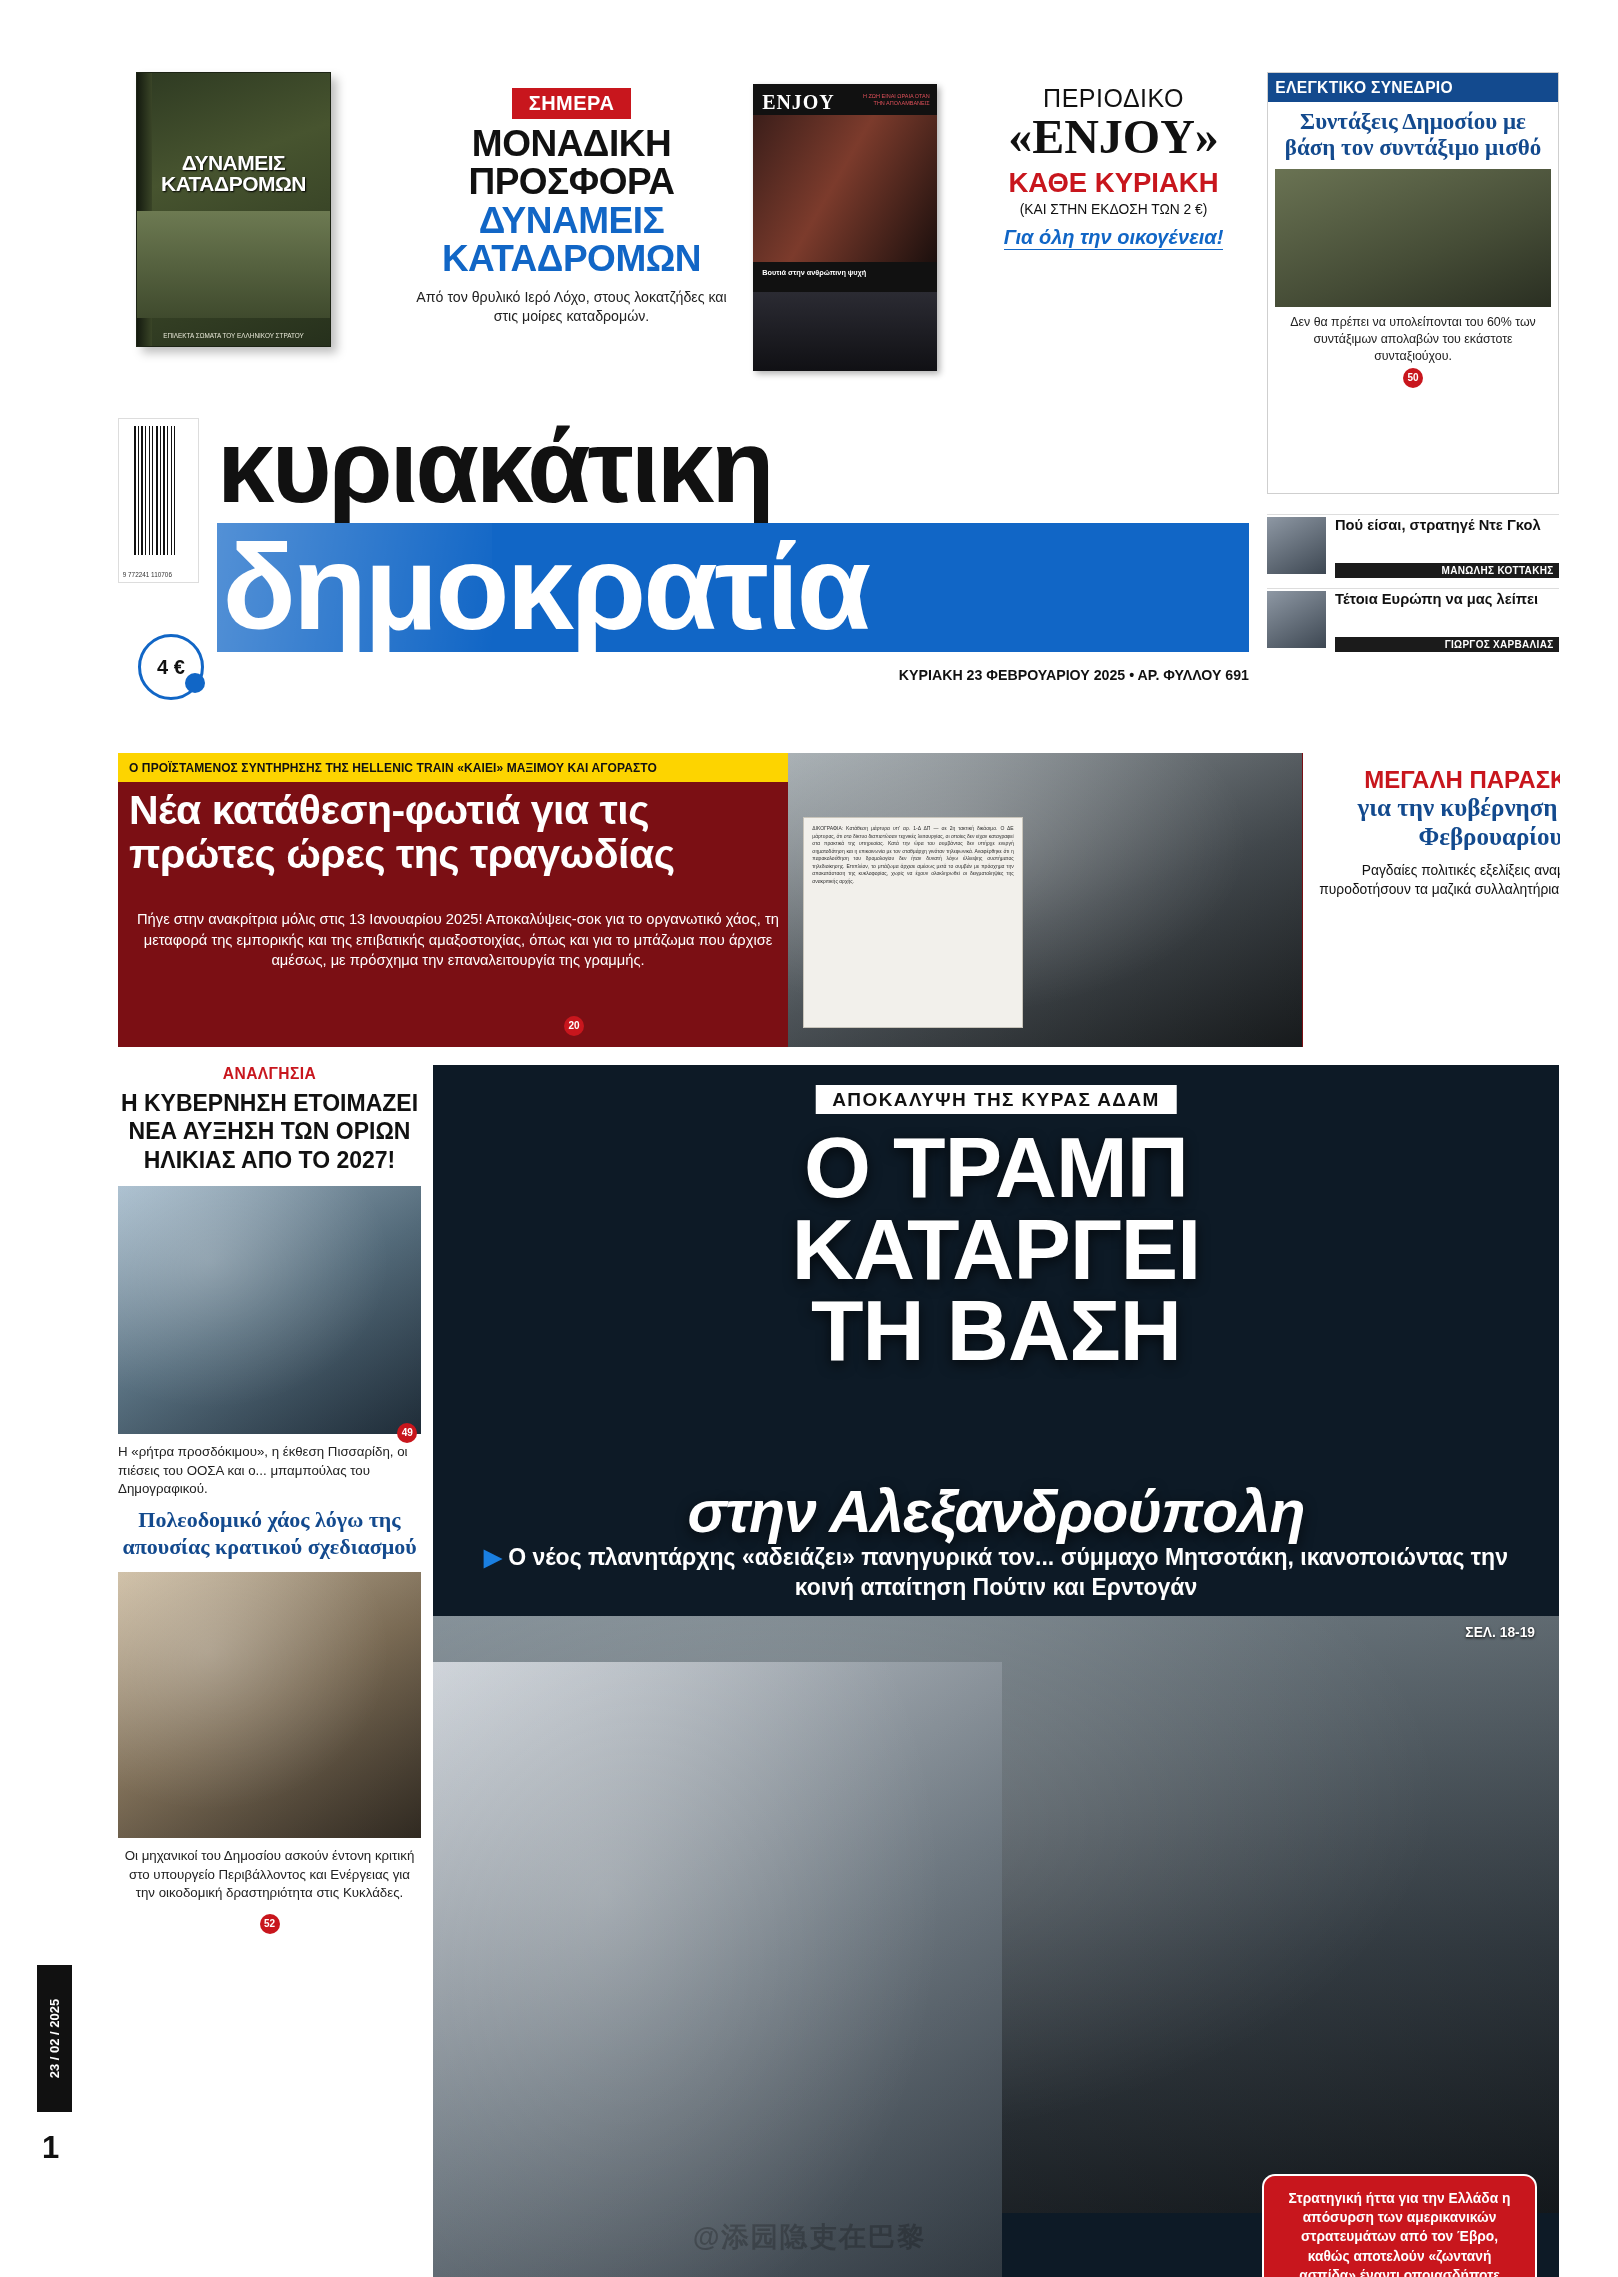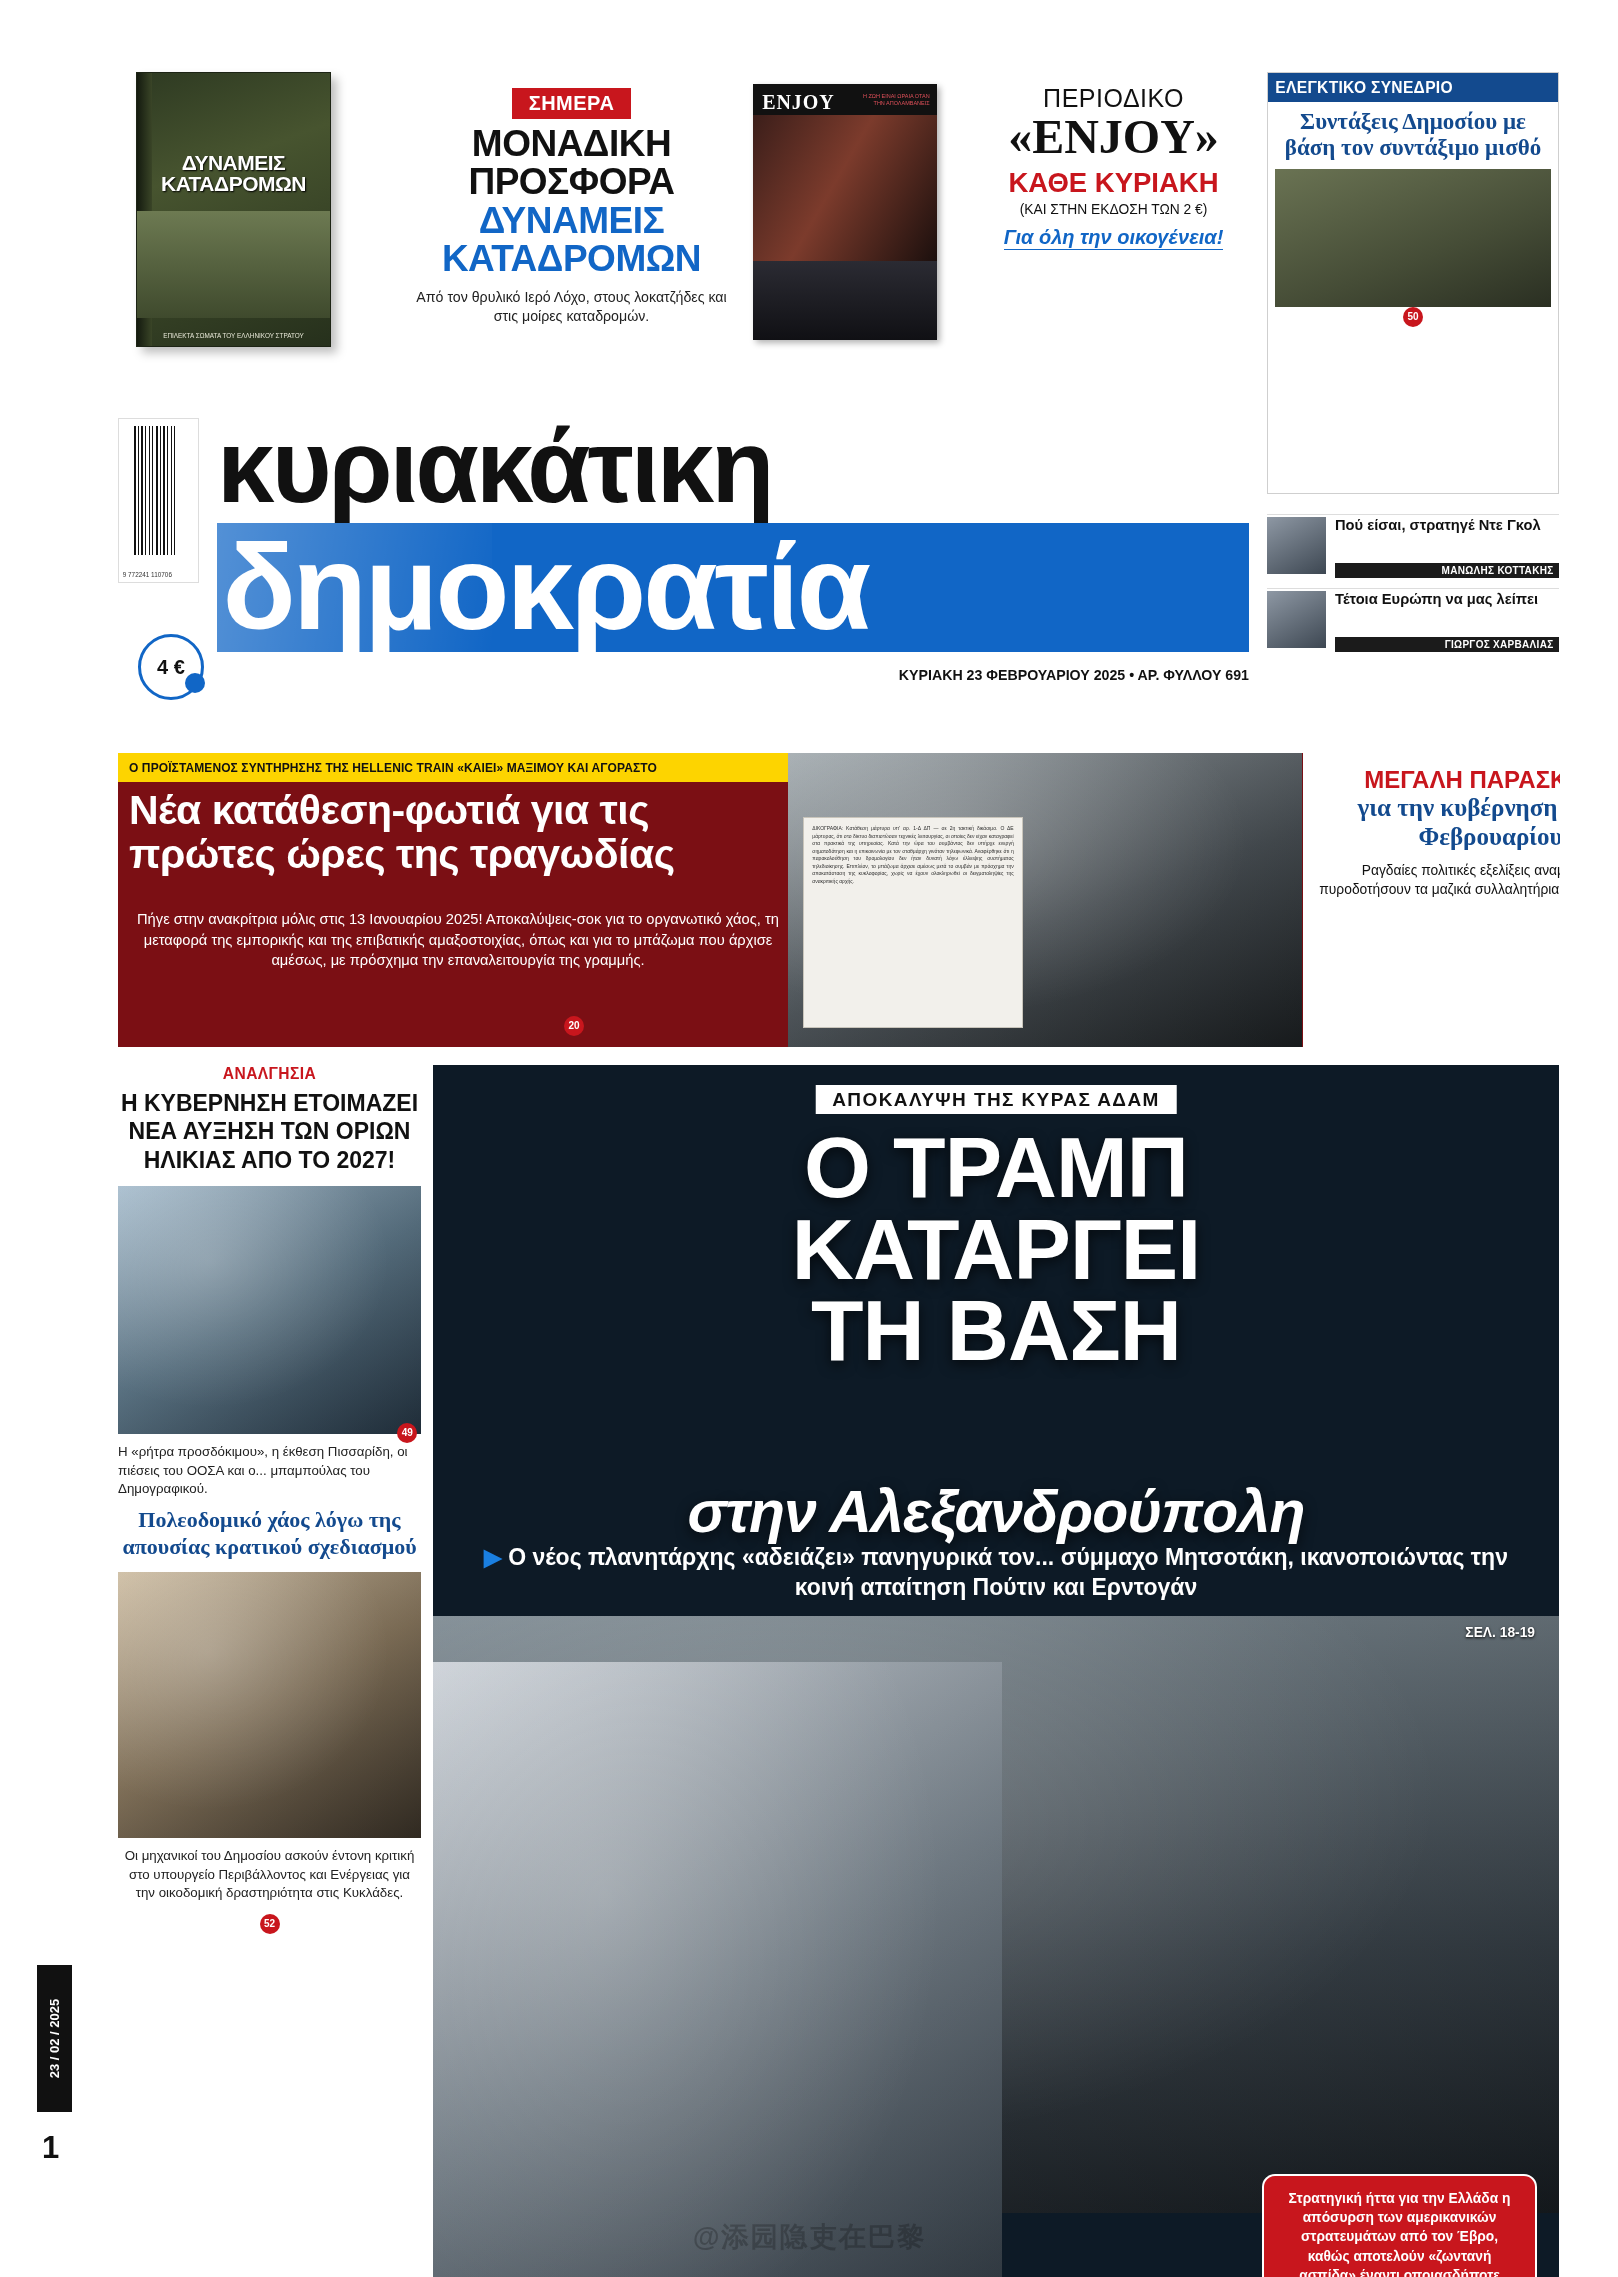--- a/index.html
+++ b/index.html
@@ -58,21 +58,21 @@
   #today-badge{
     display:inline-block; background:#c8161d; color:#fff; font-weight:bold;
     font-size:20px; padding:3.7px 16.5px 4.6px; letter-spacing:0.5px;
   }
   #promo-today .l1{ color:#111; font-weight:bold; font-size:37px; line-height:1.04; margin-top:5.5px; letter-spacing:-0.5px;}
   #promo-today .l2{ color:#1166c6; font-weight:bold; font-size:37px; line-height:1.04; letter-spacing:-0.5px;}
   #promo-today .sub{ color:#222; font-size:14.2px; line-height:1.35; margin-top:9.2px; }
 
   
   #enjoy-cover{
-    left:753px; top:84px; width:184px; height:256px;
+    left:753px; top:84px; width:184px; height:287px;
     background:#111; overflow:hidden; box-shadow:2.8px 2.8px 6.4px rgba(0,0,0,.3);
   }
   #enjoy-cover .e-logo{
     position:absolute; left:9.2px; top:7.3px; color:#fff; font-weight:bold;
     font-size:20px; letter-spacing:0.9px; font-family:"Liberation Serif", serif;
   }
   #enjoy-cover .e-kicker{ position:absolute; right:7.3px; top:9.2px; color:#e0505a; font-size:5.5px; text-align:right; line-height:1.25; width:68px;}
   #enjoy-cover .e-main{
     position:absolute; left:0; right:0; top:31px; height:147px;
     background:linear-gradient(120deg,#3b1e1a,#7c3b2c 45%,#1b0f0d);
@@ -273,20 +273,21 @@
       <div class="pe2">«ENJOY»</div>
       <div class="pe3">ΚΑΘΕ ΚΥΡΙΑΚΗ</div>
       <div class="pe4">(ΚΑΙ ΣΤΗΝ ΕΚΔΟΣΗ ΤΩΝ 2 €)</div>
       <div class="pe5">Για όλη την οικογένεια!</div>
     </div>
 
     <div id="box-elegktiko" class="abs">
       <div class="hdr">ΕΛΕΓΚΤΙΚΟ ΣΥΝΕΔΡΙΟ</div>
       <div class="ttl">Συντάξεις Δημοσίου με βάση τον συντάξιμο μισθό</div>
       <div class="img"></div>
+      <div class="cap">Δεν θα πρέπει να υπολείπονται του 60% των συντάξιμων απολαβών του εκάστοτε συνταξιούχου.</div>
       <div style="text-align:center;">
         <span class="pagebullet">50</span>
       </div>
     </div>
 
     <div class="colbox" id="colbox-1">
       <div class="ava"></div>
       <div class="txt">Πού είσαι, στρατηγέ Ντε Γκολ</div>
       <div class="byline">ΜΑΝΩΛΗΣ ΚΟΤΤΑΚΗΣ</div>
     </div>

